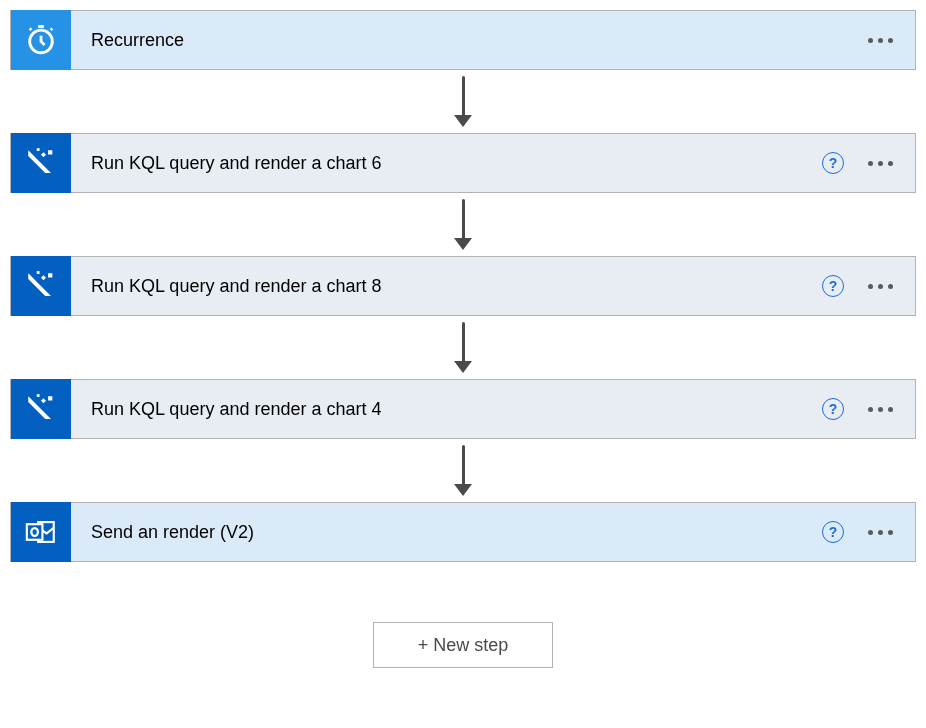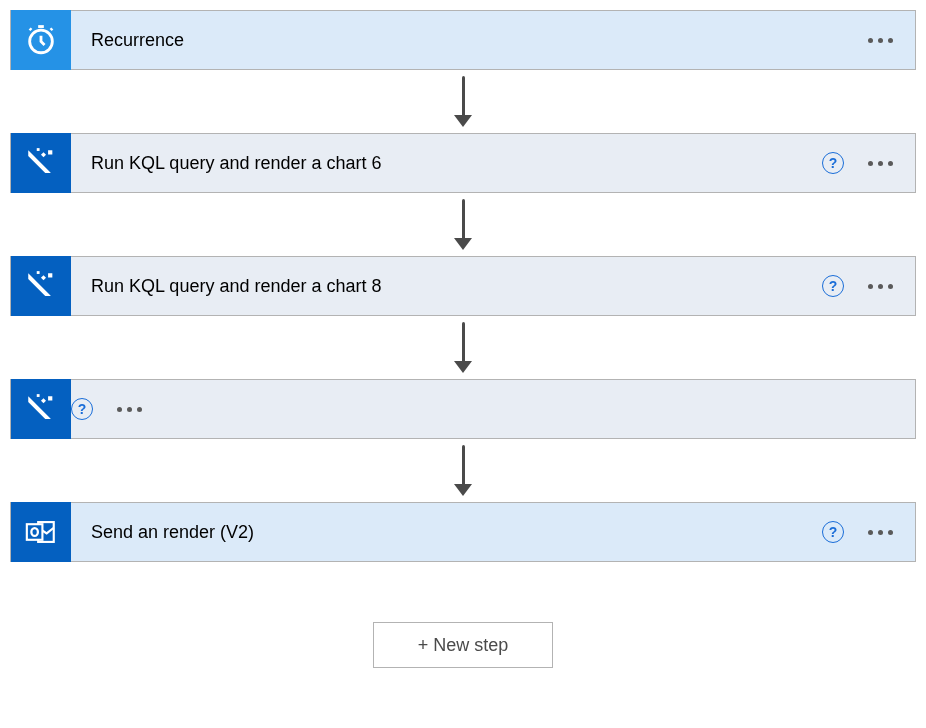--- a/index.html
+++ b/index.html
@@ -200,20 +200,21 @@
 
   <div class="step-card">
     <div class="step-icon kql-bg">
       <svg class="icon-svg" viewBox="0 0 24 24" fill="#ffffff">
         <path d="M3 3 L19 19 L15 19 L3 7 Z"></path>
         <rect x="17" y="3" width="3" height="3"></rect>
         <rect x="12.5" y="5" width="2.5" height="2.5" transform="rotate(45 13.75 6.25)"></rect>
         <rect x="9" y="1.5" width="2" height="2"></rect>
       </svg>
     </div>
+    <div class="step-title">Run KQL query and render a chart 4</div>
     <div class="step-actions">
       <div class="help-icon">?</div>
       <div class="ellipsis">
           <span></span>
           <span></span>
           <span></span>
         </div>
     </div>
   </div>
 

